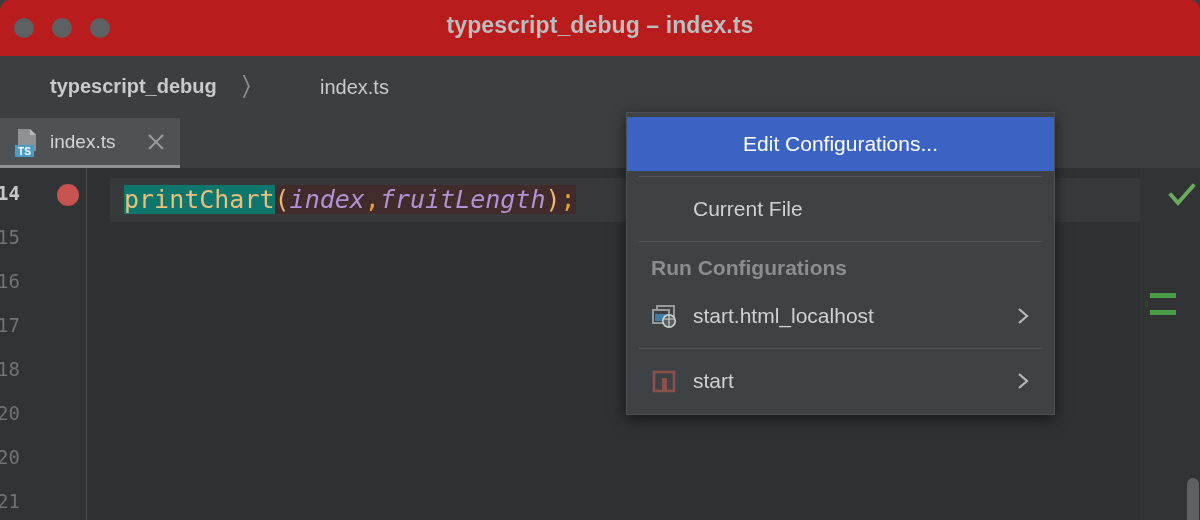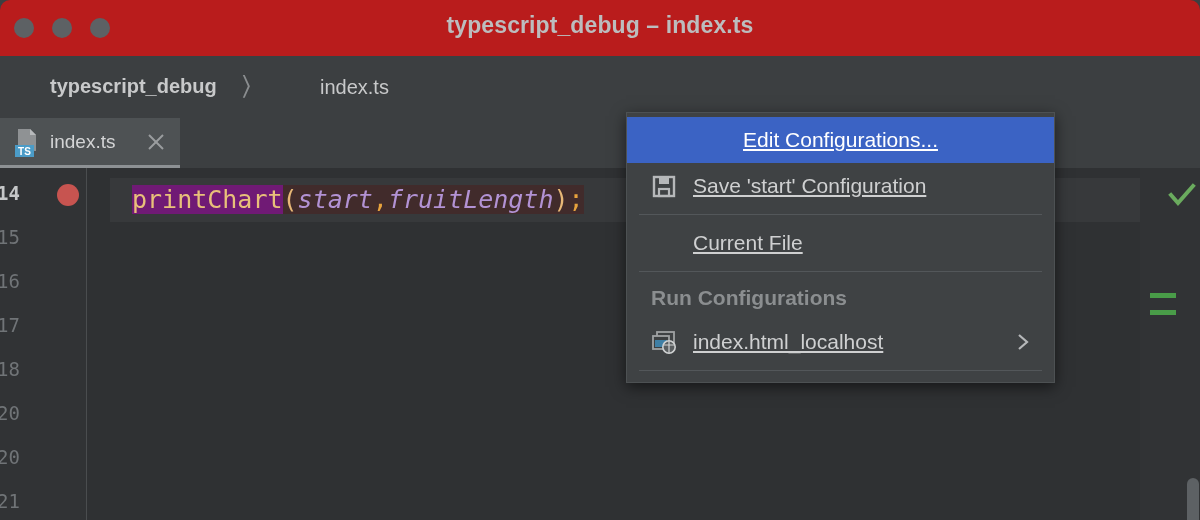--- a/index.html
+++ b/index.html
@@ -174,21 +174,21 @@
     position: absolute; left: 0; top: 10px;
     width: 1030px; height: 44px;
     background: #37393b;
   }
   .code-line {
     position: absolute; left: 14px; top: 12px;
     font-family: "DejaVu Sans Mono", monospace;
     font-size: 25px; line-height: 40px;
     white-space: pre;
   }
-  .hl-green { background: #701a75; color: #e8c07a; margin-left: 8px; }
+  .hl-green { background: #0f766e; color: #e8c07a; }
   .hl-red { background: #412b2b; }
   .tok-punct { color: #e8b877; }
   .tok-param { color: #b292d4; font-style: italic; }
   .tok-comma { color: #e8a33d; }
 
   
   .marker-col {
     position: absolute; left: 1140px; top: 0;
     width: 60px; height: 352px;
     background: #313335;
@@ -208,23 +208,23 @@
   .menu {
     position: absolute; left: 626px; top: 112px;
     width: 429px;
     background: #3f4244;
     border: 1px solid #4d5153;
     box-shadow: 0 4px 14px rgba(0,0,0,0.55);
     padding: 4px 0 6px 0;
   }
   .mi {
     position: relative;
-    height: 46px;
+    height: 54px;
     display: flex; align-items: center;
-    font-size: 21px; color: #cfd0d1; text-decoration: underline;
+    font-size: 21px; color: #cfd0d1;
   }
   .mi.selected { background: #3b63c4; color: #ffffff; }
   .mi-icon {
     position: absolute; left: 24px; top: 50%;
     transform: translateY(-50%);
     width: 26px; height: 26px;
   }
   .mi-text { margin-left: 66px; }
   .mi.selected .mi-text { margin-left: 0; width: 100%; text-align: center; }
   .mi-arrow {
@@ -355,70 +355,72 @@
       <div class="lineno" style="top:146px">17</div>
       <div class="lineno" style="top:190px">18</div>
       <div class="lineno" style="top:234px">20</div>
       <div class="lineno" style="top:278px">20</div>
       <div class="lineno" style="top:322px">21</div>
     </div>
     <div class="breakpoint" style="top:16px"></div>
 
     <div class="code-area">
       <div class="active-line-bg"></div>
-      <div class="code-line"><span class="hl-green">printChart</span><span class="hl-red"><span class="tok-punct">(</span><span class="tok-param">start</span><span class="tok-comma">,</span><span class="tok-param">fruitLength</span><span class="tok-punct">)</span><span class="tok-comma">;</span></span></div>
+      <div class="code-line"><span class="hl-green">printChart</span><span class="hl-red"><span class="tok-punct">(</span><span class="tok-param">index</span><span class="tok-comma">,</span><span class="tok-param">fruitLength</span><span class="tok-punct">)</span><span class="tok-comma">;</span></span></div>
     </div>
 
     <div class="marker-col">
       <svg class="checkmark" style="left:28px; top:14px; position:absolute;" viewBox="0 0 28 26">
         <path d="M3 13 L10 21 L25 4" fill="none" stroke="#6aab5e" stroke-width="4" stroke-linecap="square"></path>
       </svg>
       <div class="mstripe" style="left:10px; top:125px;"></div>
       <div class="mstripe" style="left:10px; top:142px;"></div>
     </div>
     <div class="scroll-thumb"></div>
   </div>
 
   <div class="menu">
 
     <div class="mi selected">
       <span class="mi-text">Edit Configurations...</span>
     </div>
 
-    <div class="mi">
-      <svg class="mi-icon" viewBox="0 0 26 26">
-        <rect x="3" y="4" width="20" height="19" fill="none" stroke="#b6b8ba" stroke-width="2.4"></rect>
-        <rect x="8" y="4" width="10" height="7" fill="#b6b8ba"></rect>
-        <rect x="8" y="16" width="10" height="7" fill="none" stroke="#b6b8ba" stroke-width="2.2"></rect>
-      </svg>
-      <span class="mi-text">Save 'start' Configuration</span>
-    </div>
 
     <div class="mi-sep"></div>
 
     <div class="mi">
       <span class="mi-text">Current File</span>
     </div>
 
     <div class="mi-sep"></div>
 
     <div class="mi-header">Run Configurations</div>
 
     <div class="mi">
       <svg class="mi-icon" viewBox="0 0 26 26">
         <rect x="6" y="3" width="17" height="13" fill="none" stroke="#9fa2a4" stroke-width="1.8"></rect>
         <rect x="2" y="7" width="16" height="13" fill="#3c3f41" stroke="#9fa2a4" stroke-width="1.8"></rect>
         <rect x="4" y="11" width="12" height="7" fill="#3f7fa5"></rect>
         <circle cx="18" cy="18" r="6.2" fill="#5a5e60" stroke="#cfd1d2" stroke-width="1.6"></circle>
         <path d="M12.5 16 h11 M18 12 v12" stroke="#cfd1d2" stroke-width="1.2"></path>
       </svg>
-      <span class="mi-text">index.html_localhost</span>
+      <span class="mi-text">start.html_localhost</span>
       <svg class="mi-arrow" viewBox="0 0 14 20">
         <path d="M3 3 L11 10 L3 17" fill="none" stroke="#b6b8ba" stroke-width="2.2"></path>
       </svg>
     </div>
 
     <div class="mi-sep"></div>
 
+    <div class="mi">
+      <svg class="mi-icon" viewBox="0 0 26 26">
+        <rect x="3" y="4" width="20" height="19" fill="none" stroke="#8c4f4d" stroke-width="2.6"></rect>
+        <rect x="11" y="10" width="5" height="13" fill="#8c4f4d"></rect>
+      </svg>
+      <span class="mi-text">start</span>
+      <svg class="mi-arrow" viewBox="0 0 14 20">
+        <path d="M3 3 L11 10 L3 17" fill="none" stroke="#b6b8ba" stroke-width="2.2"></path>
+      </svg>
+    </div>
 
   </div>
 
 </div>
 
 </body></html>

